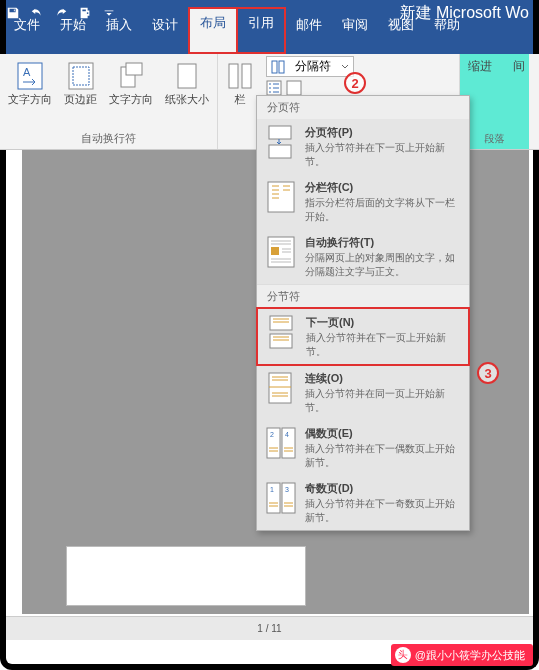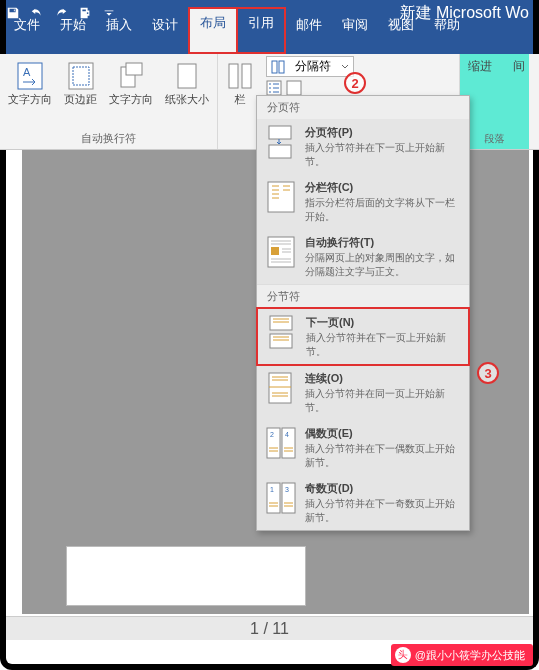--- a/index.html
+++ b/index.html
@@ -28,21 +28,21 @@
 .menu-item.hl{border:2.5px solid #e03030;margin:-1px;}
 .mi-icon{width:32px;height:34px;flex:none;}
 .mi-text{flex:1;}
 .mi-title{font-weight:bold;color:#444;font-size:11px;}
 .mi-desc{color:#666;font-size:10px;line-height:1.35;margin-top:1px;}
 .callout{position:absolute;width:22px;height:22px;border:2.5px solid #e03030;border-radius:50%;display:flex;align-items:center;justify-content:center;color:#e03030;font-weight:bold;font-size:13px;background:rgba(255,255,255,0.7);}
 .c2{left:344px;top:72px;}
 .c3{left:477px;top:362px;}
 .doc-area{position:absolute;left:22px;right:10px;top:150px;bottom:56px;background:#999;}
 .doc-page{position:absolute;left:44px;top:396px;width:240px;height:60px;background:#fff;border:1px solid #bbb;}
-.statusbar{position:absolute;left:6px;right:6px;bottom:30px;height:24px;background:#e9e9e9;border-top:1px solid #ccc;display:flex;align-items:center;justify-content:center;font-size:16px;color:#555;}
+.statusbar{position:absolute;left:6px;right:6px;bottom:30px;height:24px;background:#e9e9e9;border-top:1px solid #ccc;display:flex;align-items:center;justify-content:center;font-size:10px;color:#555;}
 .watermark{position:absolute;right:6px;bottom:4px;height:22px;background:#ff2a4c;color:#fff;font-size:11px;display:flex;align-items:center;padding:0 8px 0 4px;border-radius:3px;z-index:30;}
 .watermark .dot{width:16px;height:16px;border-radius:50%;background:#fff;color:#ff2a4c;display:flex;align-items:center;justify-content:center;margin-right:4px;font-size:10px;}
 .indent-box{position:absolute;right:10px;top:54px;width:70px;height:96px;background:#5eead4;border-left:1px solid #d8d8d8;border-bottom:1px solid #ccc;}
 .indent-box .ih{font-size:12px;padding:4px 8px;color:#444;}
 .indent-box .ip{font-size:10px;text-align:center;color:#666;position:absolute;bottom:3px;width:100%;}
 svg{display:block;}
 </style>
 </head>
 <body>
 

